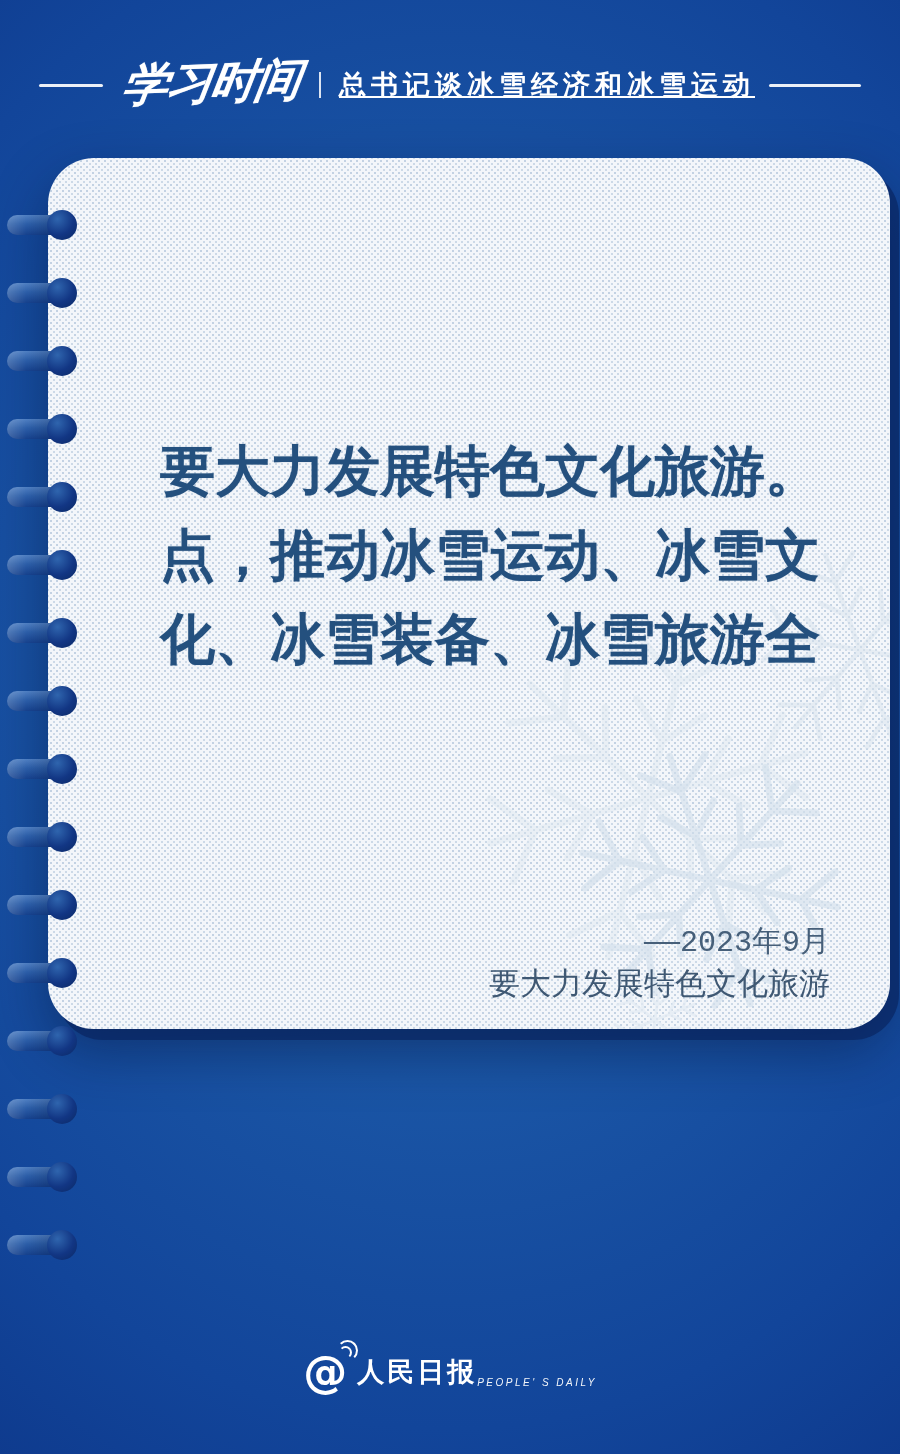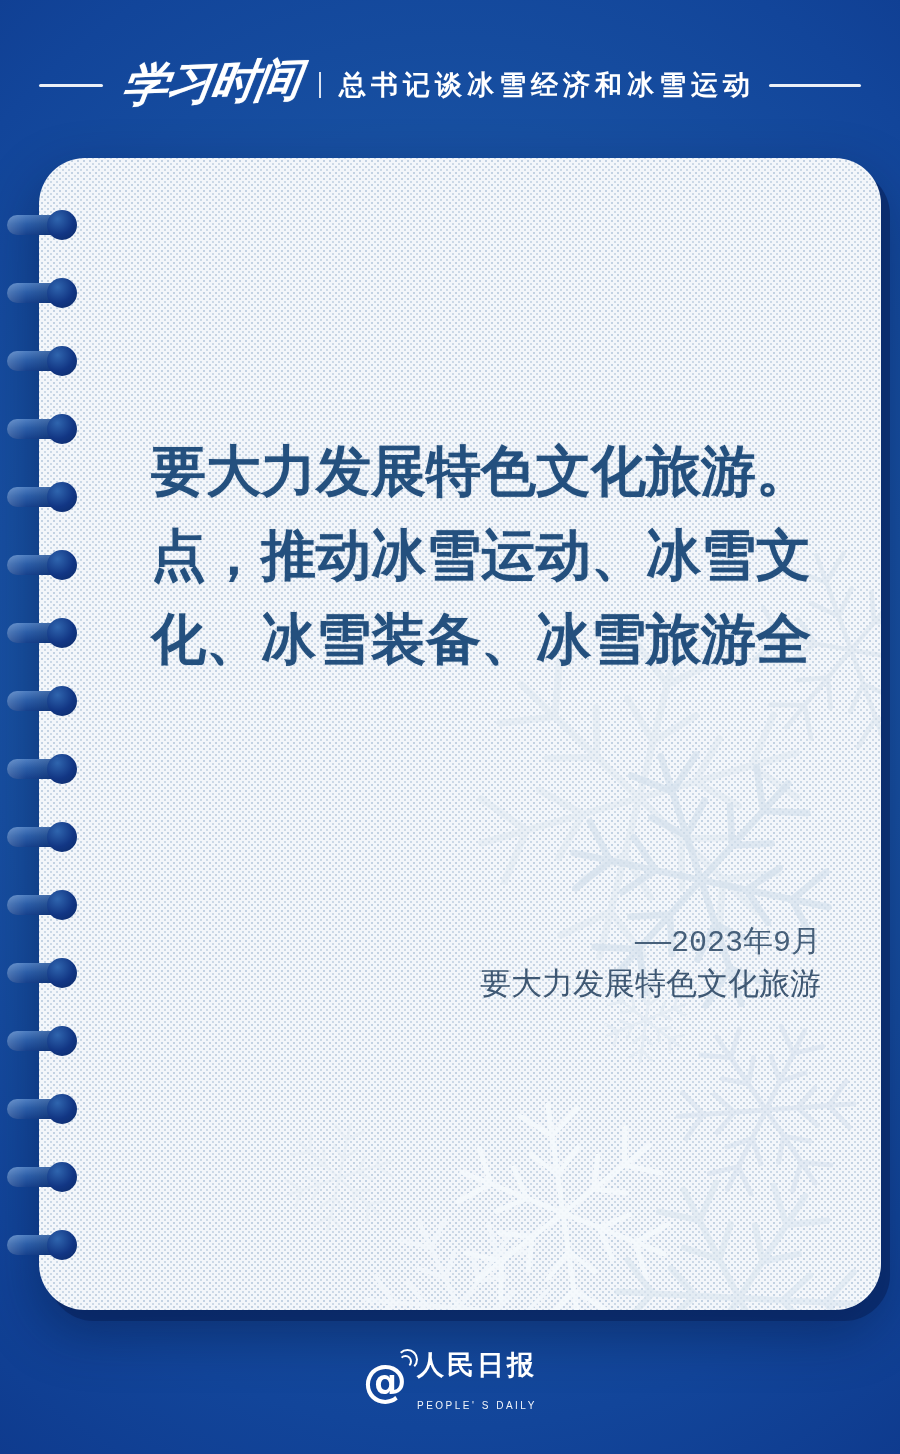--- a/index.html
+++ b/index.html
@@ -17,26 +17,26 @@
   .rule.left{width:64px;margin-right:14px;}
   .rule.right{width:92px;margin-left:14px;}
   .script-logo{
     font-family:"DejaVu Serif", serif;font-style:italic;font-weight:700;
     font-size:46px;line-height:1;transform:skewX(-10deg) rotate(-2deg);
     letter-spacing:-2px;margin:0 16px 6px 6px;text-shadow:0 0 1px rgba(255,255,255,.6);
   }
   .vdiv{width:2px;height:26px;background:rgba(255,255,255,.85);margin:0 18px 0 4px;}
   .subtitle{
     font-family:"Liberation Serif", serif;font-weight:700;font-size:27px;
-    letter-spacing:5px;white-space:nowrap;
+    letter-spacing:5px;white-space:nowrap;text-decoration:underline;
   }
 
   
   .card{
-    position:absolute;left:39px;top:158px;width:842px;height:1152px;
+    position:absolute;left:48px;top:158px;width:842px;height:871px;
     border-radius:46px;overflow:hidden;
     background:
       radial-gradient(#c3d2e3 1px, transparent 1.45px) 0 0/6px 6px,
       radial-gradient(#ccd9e7 1px, transparent 1.45px) 3px 3px/6px 6px,
       #f3f6fa;
     box-shadow:9px 11px 0 rgba(8,34,92,.62), 0 22px 55px rgba(4,18,55,.45);
   }
   .flakes{position:absolute;left:0;top:0;width:842px;height:1157px;pointer-events:none;}
 
   .quote{
@@ -68,23 +68,23 @@
 
   
   .footer{position:absolute;left:0;top:1350px;width:100%;display:flex;
     align-items:center;justify-content:center;color:#fff;}
   .at-badge{position:relative;margin-right:10px;}
   .at-glyph{font-family:"DejaVu Sans", sans-serif;font-weight:700;font-size:44px;line-height:1;}
   .wave{position:absolute;border:2px solid transparent;border-top-color:#fff;border-right-color:#fff;
     border-radius:50%;}
   .wave.w1{width:9px;height:9px;top:-4px;right:-5px;}
   .wave.w2{width:17px;height:17px;top:-10px;right:-11px;}
-  .brand{display:flex;flex-direction:column;align-items:flex-start;}
+  .brand{display:flex;flex-direction:row;align-items:center;}
   .brand-cn{font-weight:900;font-size:27px;letter-spacing:3px;line-height:30px;}
-  .brand-en{font-size:10px;letter-spacing:2.5px;margin-top:20px;opacity:.95;}
+  .brand-en{font-size:10px;letter-spacing:2.5px;margin-top:20px;opacity:.95;font-style:italic;}
 </style>
 </head>
 <body>
 
 <div class="stage">
 
   <header class="masthead">
     <span class="rule left"></span>
     <span class="script-logo">学习时间</span>
     <span class="vdiv"></span>

